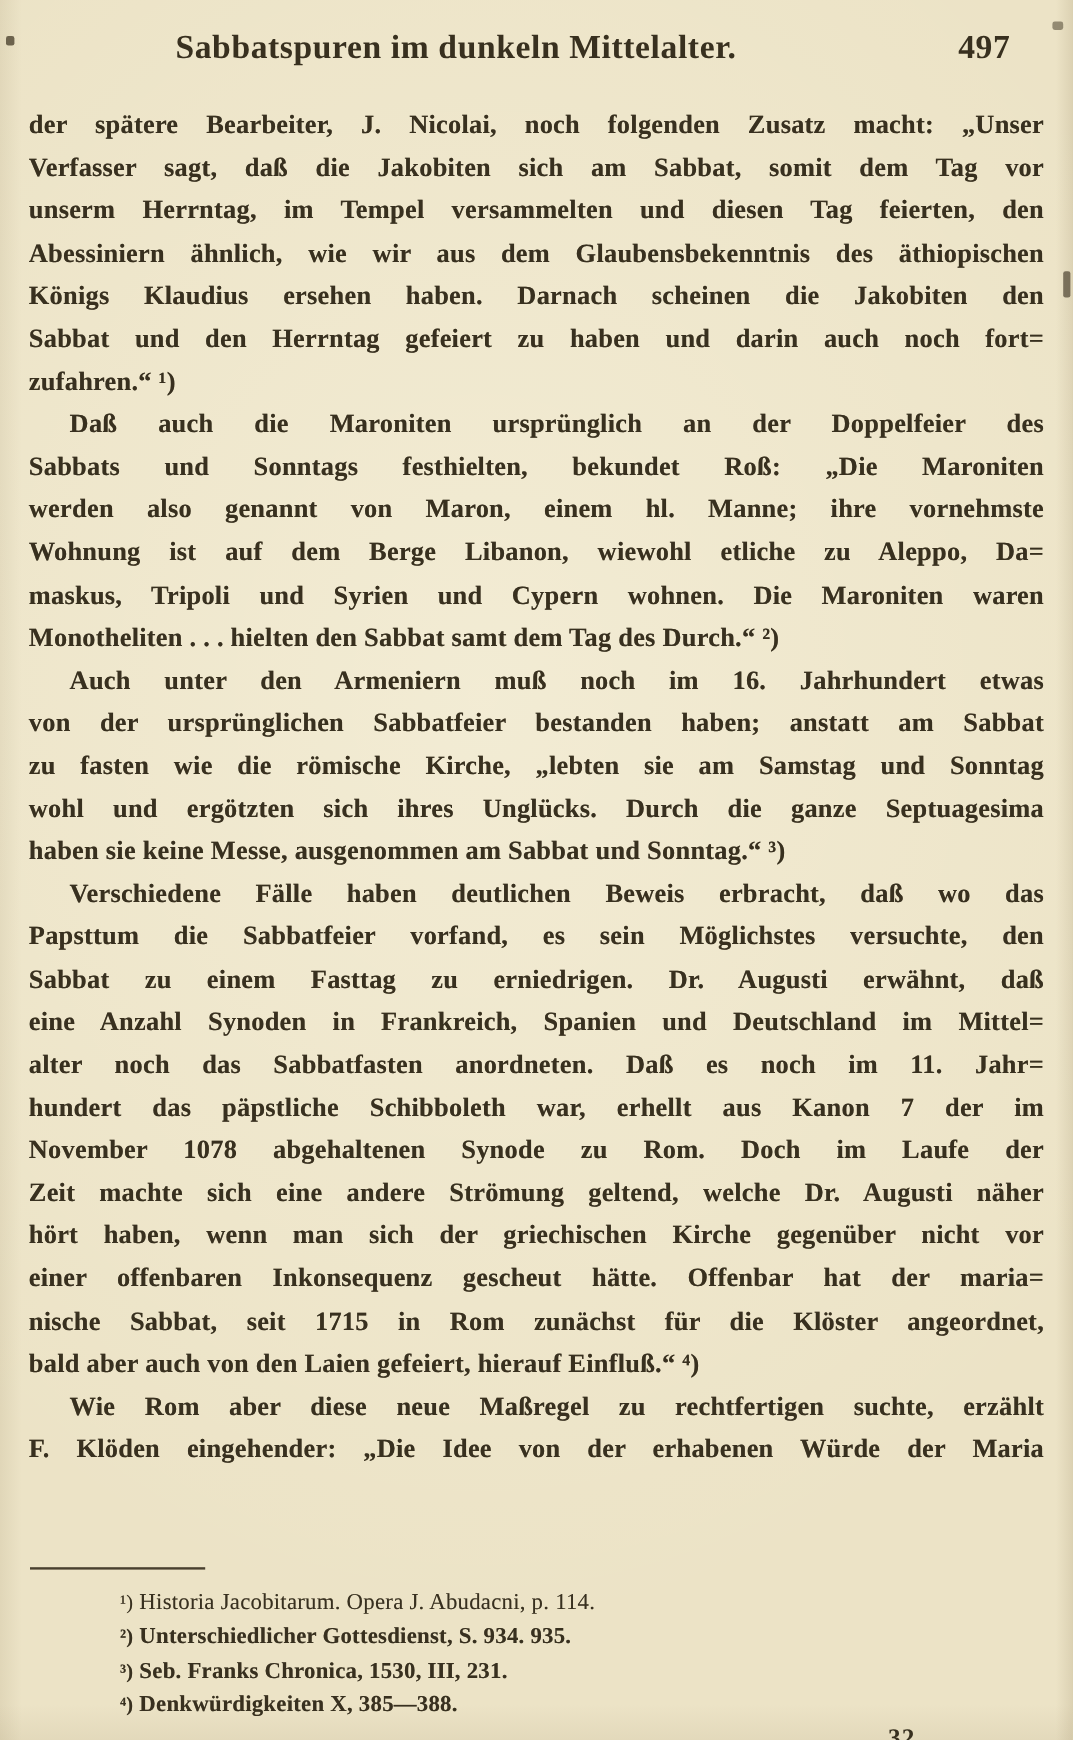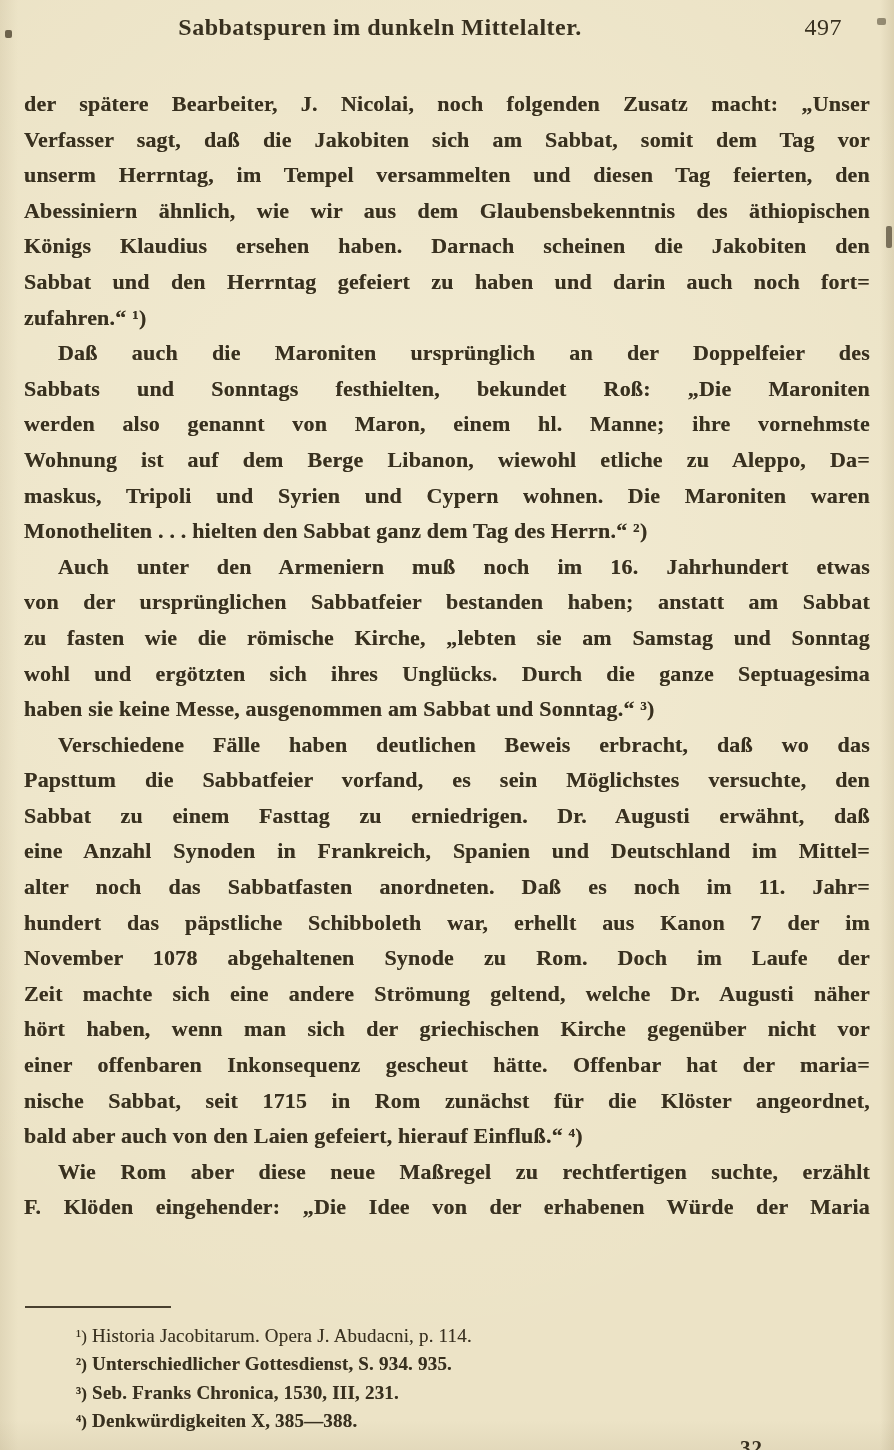--- a/index.html
+++ b/index.html
@@ -21,28 +21,28 @@
     font-family:"Liberation Serif", serif;
     color:var(--ink);
   }
   
   .speck{position:absolute;background:#4d4330;border-radius:2px;opacity:.8;}
   .speck.a{left:5px;top:30px;width:7px;height:8px;}
   .speck.b{left:877px;top:18px;width:9px;height:7px;opacity:.55;}
   .speck.c{left:886px;top:226px;width:6px;height:22px;opacity:.7;}
 
   .header{
-    position:absolute;top:14px;left:0;width:100%;height:34px;
-    font-size:24px;font-weight:bold;letter-spacing:.5px;
+    position:absolute;top:24px;left:0;width:100%;height:34px;
+    font-size:28px;font-weight:bold;letter-spacing:.5px;
   }
   .header-title{
     position:absolute;left:380px;transform:translateX(-50%);
     white-space:nowrap;
   }
-  .page-number{position:absolute;right:52px;top:0;font-weight:normal;}
+  .page-number{position:absolute;right:52px;top:0;font-weight:bold;}
 
   .body-text{
     position:absolute;top:86px;left:24px;width:846px;
   }
   .line{
     height:35.6px;line-height:35.6px;
     font-size:22px;font-weight:bold;
     white-space:nowrap;
     letter-spacing:.2px;
     text-shadow:0 0 .5px rgba(56,48,31,.55);
@@ -55,21 +55,21 @@
   .line.indent{padding-left:34px;}
   .line.indent.just{padding-left:0;text-indent:34px;}
 
   .fn-sep{
     position:absolute;left:25px;top:1306px;
     width:146px;height:0;
     border:none;border-top:2.6px solid #49402f;
     margin:0;
   }
   .footnotes{
-    position:absolute;left:8px;top:1322px;width:846px;
+    position:absolute;left:32px;top:1322px;width:846px;
   }
   .footnote{
     padding-left:68px;
     height:28.4px;line-height:28.4px;
     font-size:19px;white-space:nowrap;
     letter-spacing:.2px;
   }
   .footnote.fraktur{font-weight:bold;text-shadow:0 0 .5px rgba(56,48,31,.5);}
   .footnote.antiqua{font-weight:normal;text-shadow:0 0 .4px rgba(56,48,31,.35);}
   .fn-marker{font-size:17px;}
@@ -98,21 +98,21 @@
       <div class="line just">unserm Herrntag, im Tempel versammelten und diesen Tag feierten, den</div>
       <div class="line just">Abessiniern ähnlich, wie wir aus dem Glaubensbekenntnis des äthiopischen</div>
       <div class="line just">Königs Klaudius ersehen haben.  Darnach scheinen die Jakobiten den</div>
       <div class="line just">Sabbat und den Herrntag gefeiert zu haben und darin auch noch fort=</div>
       <div class="line">zufahren.“ ¹)</div>
       <div class="line indent just">Daß auch die Maroniten ursprünglich an der Doppelfeier des</div>
       <div class="line just">Sabbats und Sonntags festhielten, bekundet Roß: „Die Maroniten</div>
       <div class="line just">werden also genannt von Maron, einem hl. Manne; ihre vornehmste</div>
       <div class="line just">Wohnung ist auf dem Berge Libanon, wiewohl etliche zu Aleppo, Da=</div>
       <div class="line just">maskus, Tripoli und Syrien und Cypern wohnen.  Die Maroniten waren</div>
-      <div class="line">Monotheliten . . . hielten den Sabbat ganz dem Tag des Herrn.“ ²)</div>
+      <div class="line">Monotheliten . . . hielten den Sabbat samt dem Tag des Durch.“ ²)</div>
       <div class="line indent just">Auch unter den Armeniern muß noch im 16. Jahrhundert etwas</div>
       <div class="line just">von der ursprünglichen Sabbatfeier bestanden haben; anstatt am Sabbat</div>
       <div class="line just">zu fasten wie die römische Kirche, „lebten sie am Samstag und Sonntag</div>
       <div class="line just">wohl und ergötzten sich ihres Unglücks.  Durch die ganze Septuagesima</div>
       <div class="line">haben sie keine Messe, ausgenommen am Sabbat und Sonntag.“ ³)</div>
       <div class="line indent just">Verschiedene Fälle haben deutlichen Beweis erbracht, daß wo das</div>
       <div class="line just">Papsttum die Sabbatfeier vorfand, es sein Möglichstes versuchte, den</div>
       <div class="line just">Sabbat zu einem Fasttag zu erniedrigen.  Dr. Augusti erwähnt, daß</div>
       <div class="line just">eine Anzahl Synoden in Frankreich, Spanien und Deutschland im Mittel=</div>
       <div class="line just">alter noch das Sabbatfasten anordneten.  Daß es noch im 11. Jahr=</div>

